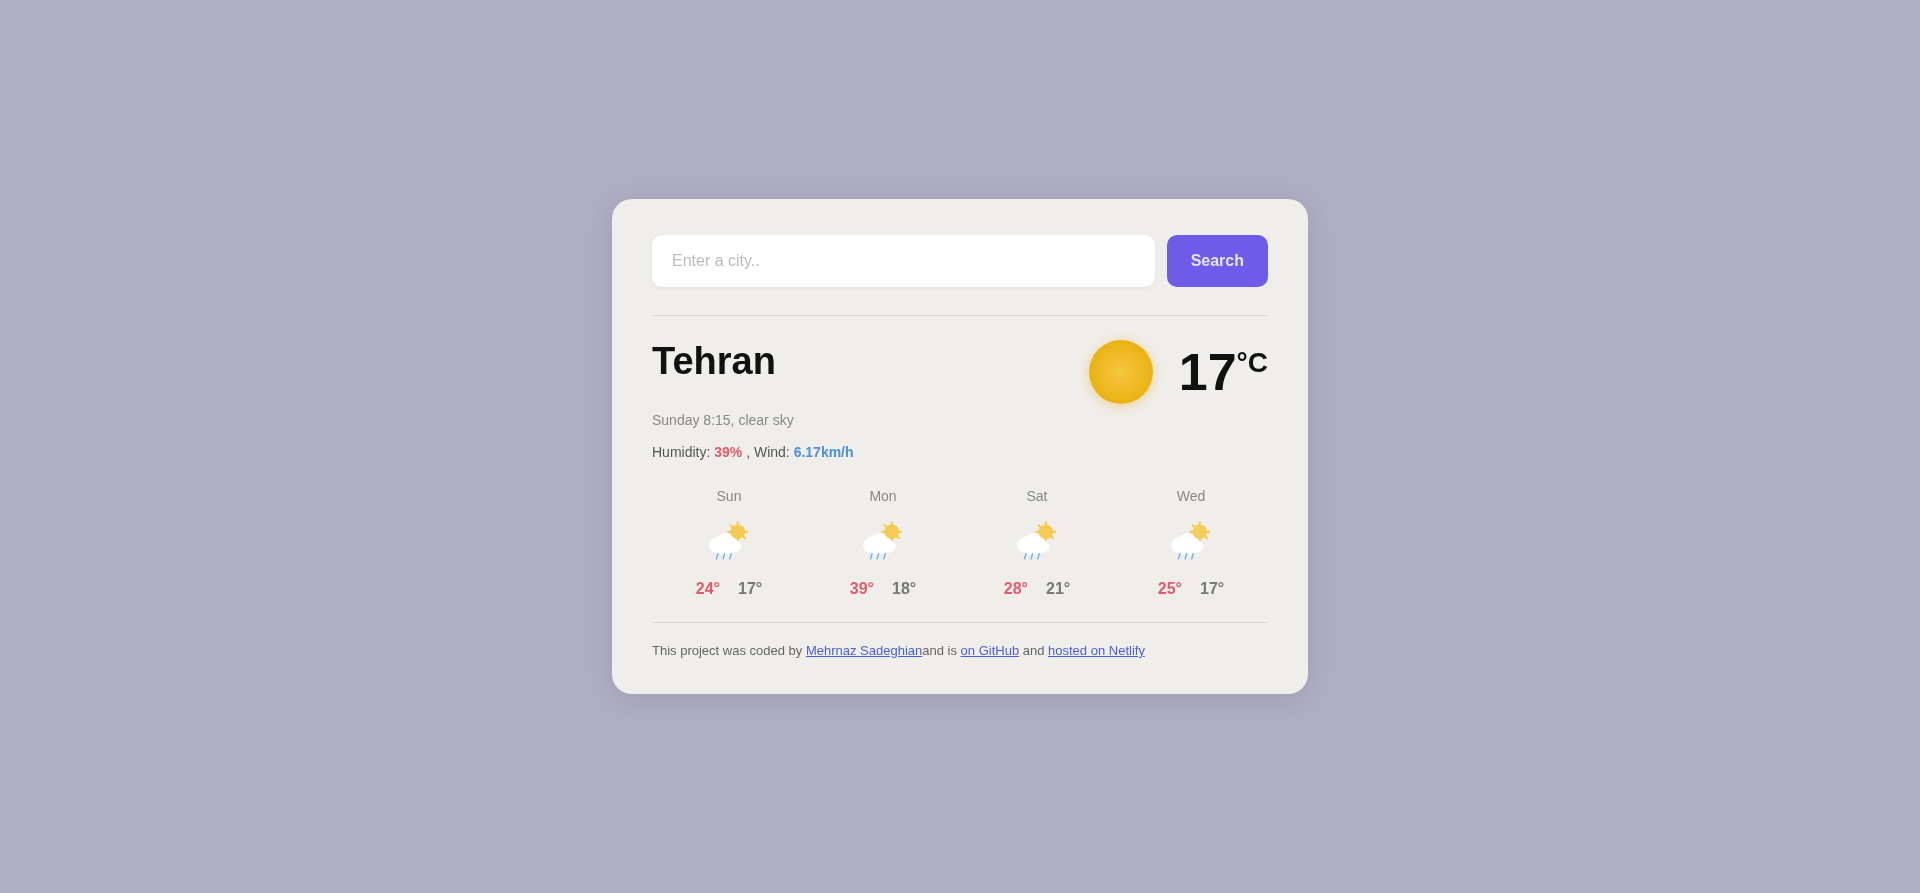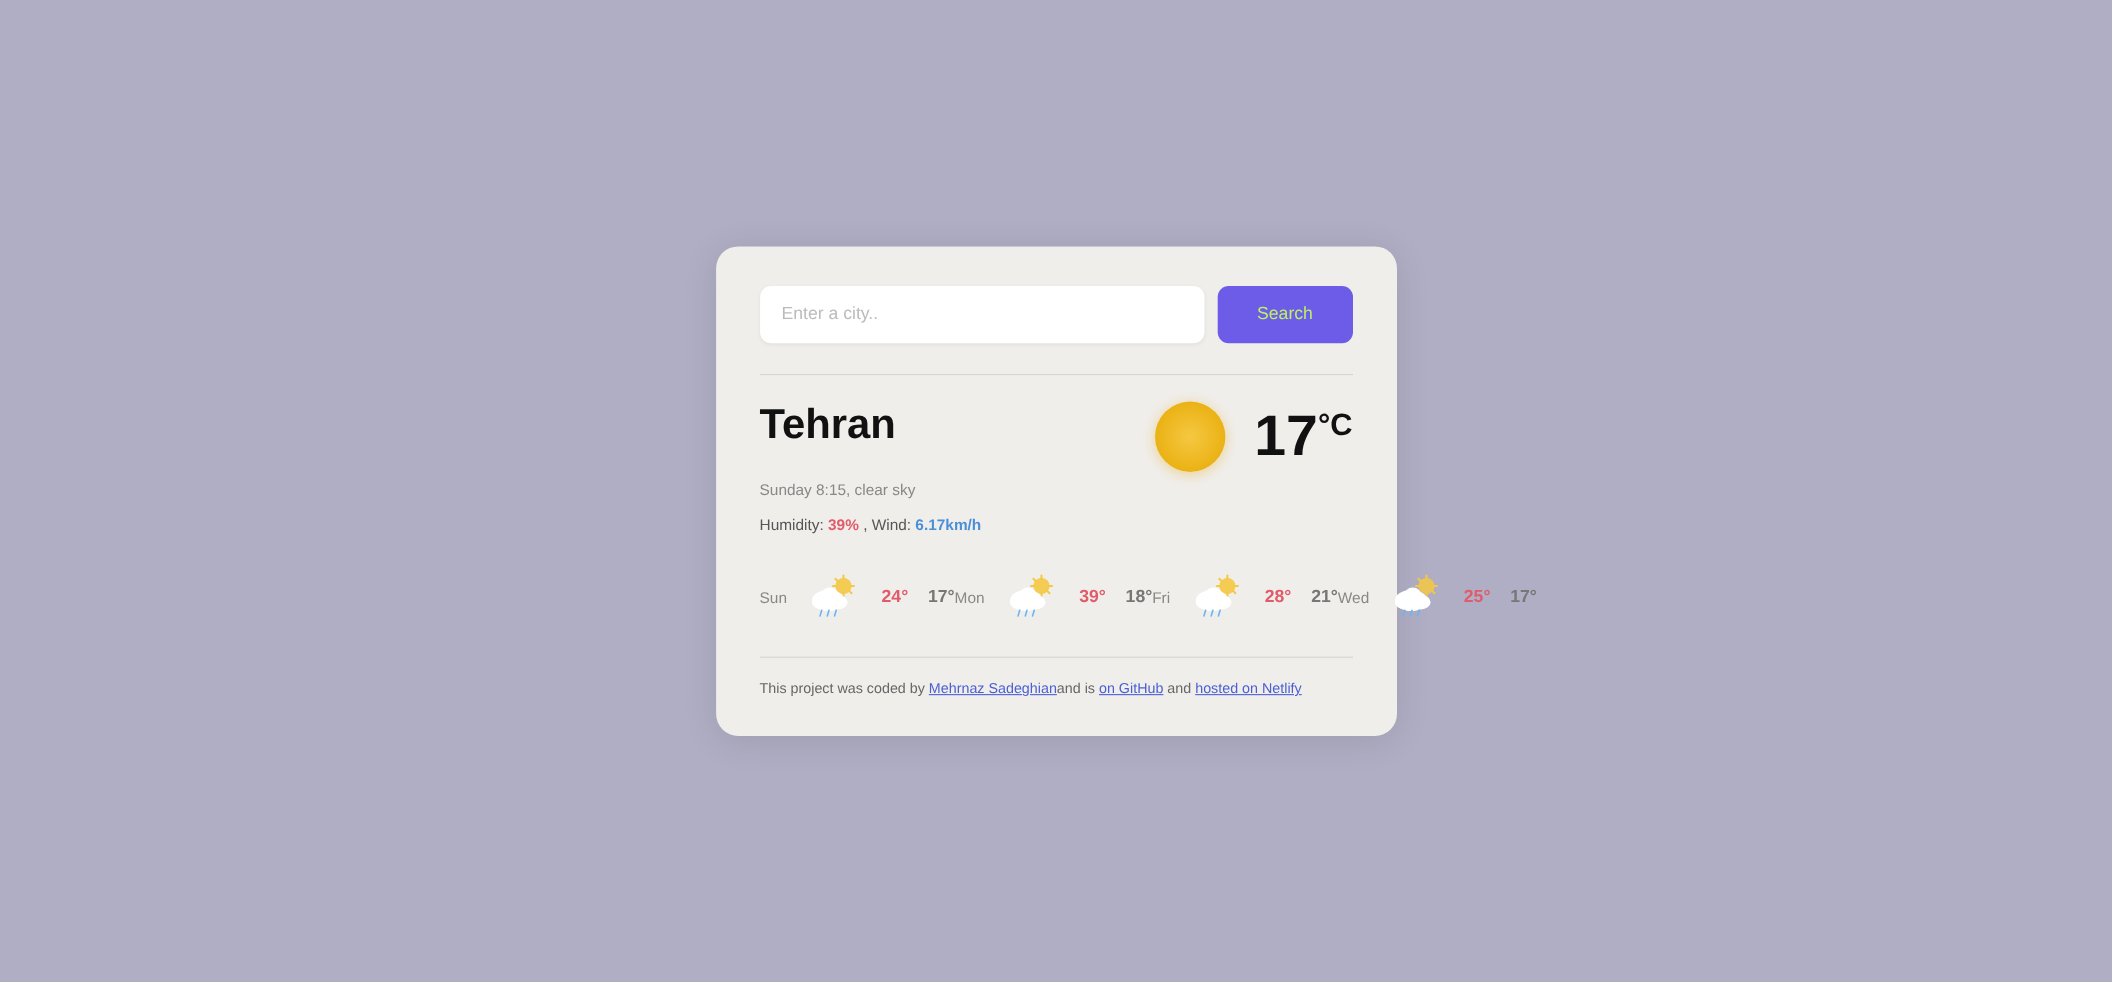--- a/index.html
+++ b/index.html
@@ -10,21 +10,21 @@
       background: #b0aec4;
       display: flex;
       align-items: center;
       justify-content: center;
       font-family: -apple-system, BlinkMacSystemFont, 'Segoe UI', sans-serif;
     }
 
     .card {
       background: #f0eeeb;
       border-radius: 20px;
-      width: 619px;
+      width: 696px;
       padding: 36px 40px 36px 40px;
       box-shadow: 0 4px 32px rgba(0,0,0,0.10);
     }
 
     .search-row {
       display: flex;
       gap: 12px;
       margin-bottom: 28px;
     }
 
@@ -40,27 +40,27 @@
       outline: none;
       box-shadow: 0 1px 4px rgba(0,0,0,0.06);
     }
 
     .search-input::placeholder {
       color: #bbb;
     }
 
     .search-button {
       background: #6c5ce7;
-      color: #bef264;
+      color: #e5e5e5;
       border: none;
       border-radius: 10px;
-      padding: 0 36px;
+      padding: 0 24px;
       height: 52px;
       font-size: 16px;
-      font-weight: 400;
+      font-weight: 700;
       cursor: pointer;
       white-space: nowrap;
     }
 
     .divider {
       border: none;
       border-top: 1px solid #d8d5cf;
       margin-bottom: 24px;
     }
 
@@ -137,21 +137,21 @@
 
     .forecast-grid {
       display: grid;
       grid-template-columns: repeat(4, 1fr);
       gap: 0;
       margin-bottom: 4px;
     }
 
     .forecast-day {
       display: flex;
-      flex-direction: row;
+      flex-direction: column;
       align-items: center;
       gap: 8px;
     }
 
     .day-label {
       font-size: 14px;
       color: #888;
       font-weight: 400;
     }
 
@@ -281,21 +281,21 @@
           <line x1="38" y1="46" x2="36" y2="53" stroke="#6ab4f5" stroke-width="2" stroke-linecap="round"></line>
         </svg>
       </div>
       <div class="temp-row">
         <span class="temp-high">39°</span>
         <span class="temp-low">18°</span>
       </div>
     </div>
 
     <div class="forecast-day">
-      <span class="day-label">Fri</span>
+      <span class="day-label">Sat</span>
       <div class="weather-icon">
         <svg class="cloud-svg" viewBox="0 0 70 60" xmlns="http://www.w3.org/2000/svg">
           <circle cx="47" cy="16" r="10" fill="#f5c842" opacity="0.9"></circle>
           <line x1="47" y1="3" x2="47" y2="7" stroke="#f5c842" stroke-width="2.5" stroke-linecap="round"></line>
           <line x1="47" y1="25" x2="47" y2="29" stroke="#f5c842" stroke-width="2.5" stroke-linecap="round"></line>
           <line x1="34" y1="16" x2="38" y2="16" stroke="#f5c842" stroke-width="2.5" stroke-linecap="round"></line>
           <line x1="56" y1="16" x2="60" y2="16" stroke="#f5c842" stroke-width="2.5" stroke-linecap="round"></line>
           <line x1="37" y1="7" x2="40" y2="10" stroke="#f5c842" stroke-width="2.5" stroke-linecap="round"></line>
           <line x1="54" y1="22" x2="57" y2="25" stroke="#f5c842" stroke-width="2.5" stroke-linecap="round"></line>
           <ellipse cx="28" cy="34" rx="20" ry="13" fill="white"></ellipse>

